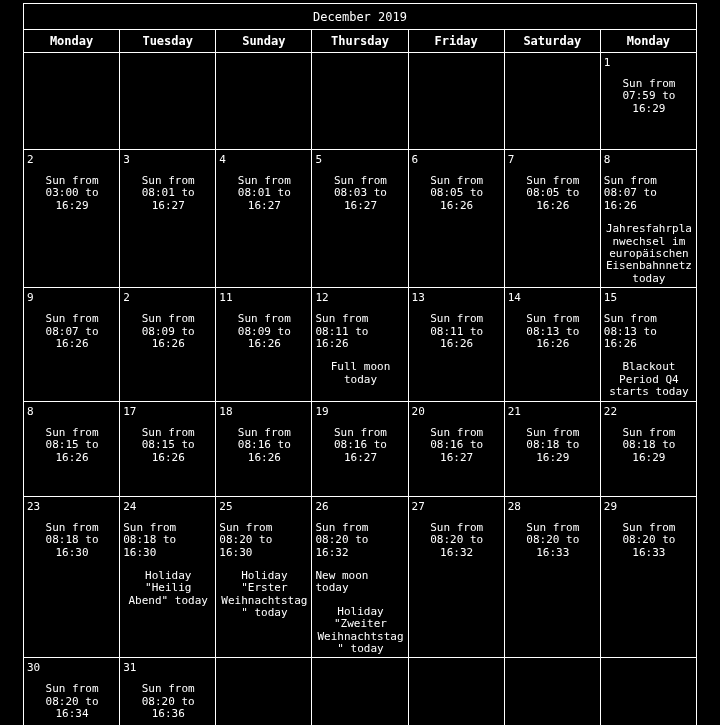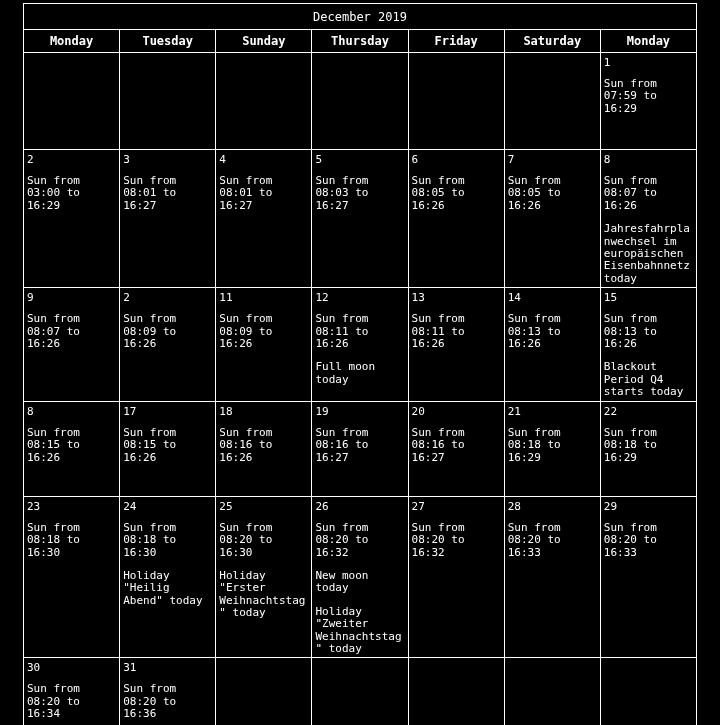--- a/index.html
+++ b/index.html
@@ -73,21 +73,21 @@
     line-height: 13px;
     margin-bottom: 9px;
   }
   .event-line {
     display: block;
     white-space: pre-wrap;
     overflow-wrap: break-word;
     word-break: break-word;
     margin-bottom: 11px;
   }
-  .event-line:last-child { margin-bottom: 0; }
+  .event-line:last-child { margin-bottom: 0; text-align: center; }
   .empty-cell .day-inner { min-height: 10px; }
   
   tr.week-row-1 { height: 97px; }
   tr.week-row-2 { height: 131px; }
   tr.week-row-3 { height: 95px; }
   tr.week-row-4 { height: 95px; }
   tr.week-row-5 { height: 143px; margin-left: 43px; }
   tr.week-row-6 { height: 110px; }
 </style>
 </head>

